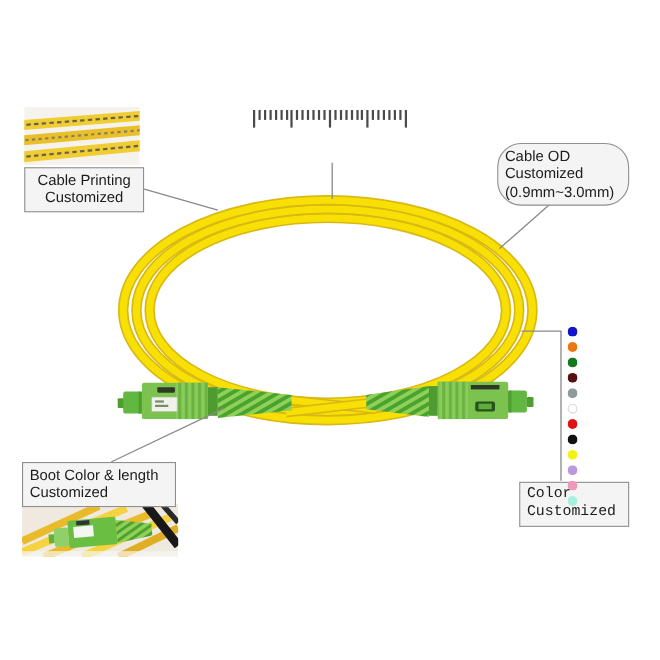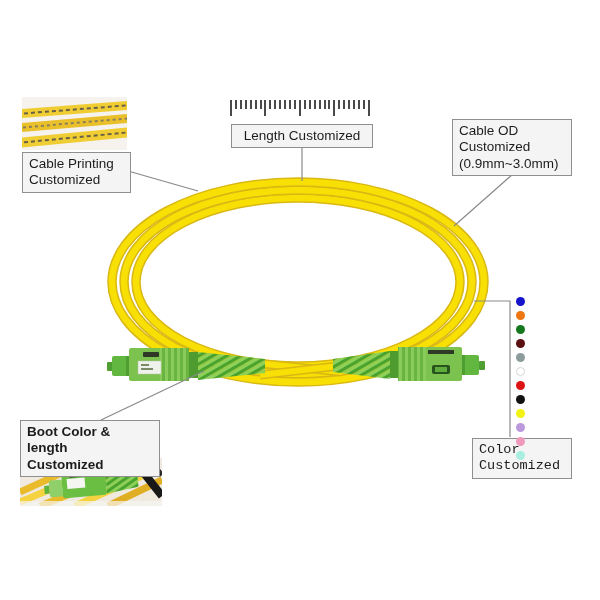--- a/index.html
+++ b/index.html
@@ -12,23 +12,23 @@
     position:absolute;
     background:var(--box-bg,#f4f4f4);
     border:1px solid var(--box-border,#8f8f8f);
     color:#1c1c1c;
     font-size:13.5px;line-height:1.22;
     padding:3px 6px;
     white-space:pre-line;
     z-index:5;
   }
   #label-length{left:231px;top:124px;width:128px;text-align:center;}
-  #label-printing{left:22px;top:152px;width:95px;}
-  #label-od{left:452px;top:119px;width:106px;}
-  #label-boot{left:20px;top:420px;width:126px;font-weight:bold;}
+  #label-printing{left:22px;top:152px;width:95px;text-align:center;}
+  #label-od{left:452px;top:130px;width:106px;border-radius:22px;}
+  #label-boot{left:20px;top:420px;width:126px;}
   #label-color{left:472px;top:438px;width:86px;font-family:Liberation Mono, monospace;}
 
   .ruler{
     position:absolute;left:230px;top:100px;width:140px;height:18px;
     display:flex;justify-content:space-between;align-items:flex-start;z-index:5;
   }
   .ruler .tick{width:2px;height:9px;background:#4a4a4a;}
   .ruler .tick.major{height:16px;}
 
   .dots{
@@ -139,21 +139,20 @@
       <div class="tick major"></div>
       <div class="tick"></div>
       <div class="tick"></div>
       <div class="tick"></div>
       <div class="tick"></div>
       <div class="tick"></div>
       <div class="tick"></div>
       <div class="tick major"></div>
     </div>
 
-  <div class="label-box" id="label-length">Length Customized</div>
   <div class="label-box" id="label-printing">Cable Printing
 Customized</div>
   <div class="label-box" id="label-od">Cable OD
 Customized
 (0.9mm~3.0mm)</div>
   <div class="label-box" id="label-boot">Boot Color &amp; length
 Customized</div>
   <div class="label-box" id="label-color">Color
 Customized</div>
 

